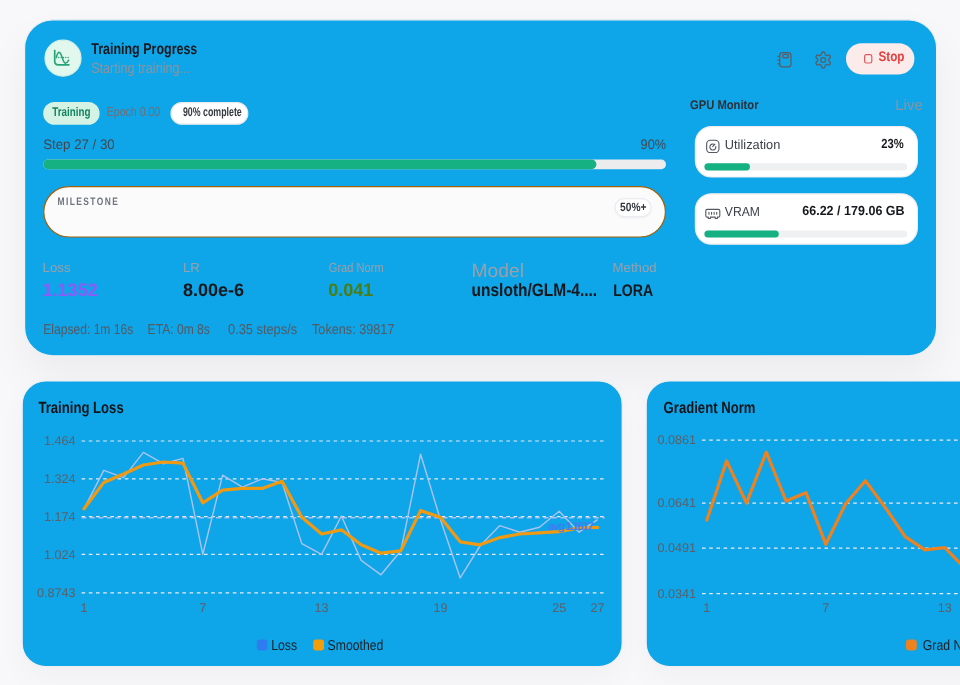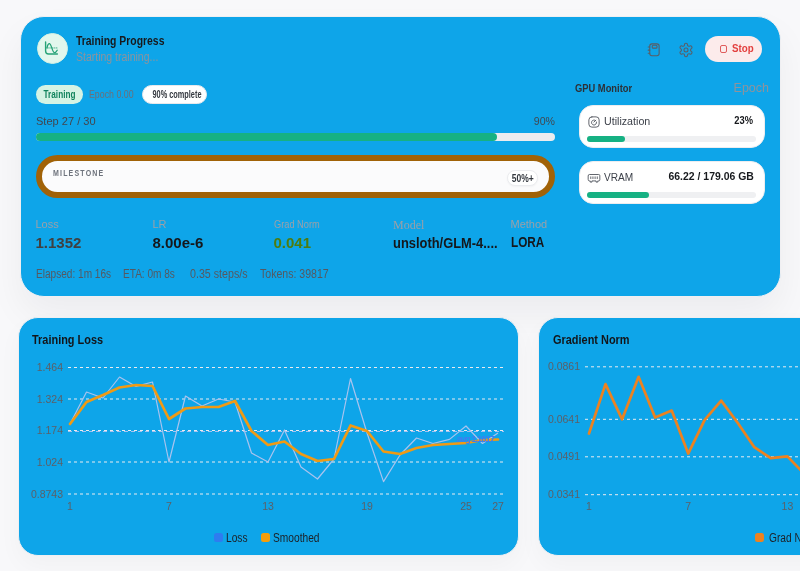--- a/index.html
+++ b/index.html
@@ -51,45 +51,45 @@
 <div class="abs" style="left:142px; top:84.5px; width:65px; height:19px; border-radius:9.5px; background:#fff; border:1px solid #e8e9ec;">
   <div class="sxc" style="position:absolute; left:0; top:2.8px; width:63px; text-align:center; font-size:10.5px; font-weight:bold; color:#34383f; transform:scaleX(0.70);">90% complete</div>
 </div>
 
 <div class="abs sxl" style="left:35.5px; top:114.5px; font-size:11.5px; color:#42474f; transform:scaleX(0.96);">Step 27 / 30</div>
 <div class="abs sxr" style="left:455px; top:114.5px; width:100px; text-align:right; font-size:11.5px; color:#42474f; transform:scaleX(0.92);">90%</div>
 <div class="abs" style="left:36px; top:133px; width:519px; height:8px; border-radius:4px; background:#ececef;">
   <div style="width:461px; height:8px; border-radius:4px; background:#16b183;"></div>
 </div>
 
-<div class="abs" style="left:36px; top:154.5px; width:519px; height:43px; border-radius:21.5px; background:#fbfbfc; border:6px solid #a16207;">
+<div class="abs" style="left:36px; top:154.5px; width:519px; height:43px; border-radius:21.5px; background:#fbfbfc; border:1px solid #a16207;">
   <div class="sxl" style="position:absolute; left:10.5px; top:7.5px; font-size:9px; font-weight:bold; letter-spacing:1.5px; color:#6e737c; transform:scaleX(0.78);">MILESTONE</div>
   <div style="position:absolute; right:11px; top:9px; width:31.5px; height:16.5px; border-radius:8px; background:#fff; border:1px solid #ebecef; box-shadow:0 1px 2px rgba(0,0,0,.04);">
     <div class="sxc" style="position:absolute; left:0; top:2.2px; width:29.5px; text-align:center; font-size:10px; font-weight:bold; color:#34383f; transform:scaleX(0.85);">50%+</div>
   </div>
 </div>
 
 <div class="abs sxl" style="left:35.5px; top:217.5px; font-size:11px; color:#9ba0a8;">Loss</div>
-<div class="abs sxl" style="left:35.5px; top:233.5px; font-size:15px; font-weight:bold; color:#404040;">1.1352</div>
+<div class="abs sxl" style="left:35.5px; top:233.5px; font-size:15px; font-weight:bold; color:#8b5cf6;">1.1352</div>
 <div class="abs sxl" style="left:152.5px; top:217.5px; font-size:11px; color:#9ba0a8;">LR</div>
 <div class="abs sxl" style="left:152.5px; top:233.5px; font-size:15px; font-weight:bold; color:#15171b;">8.00e-6</div>
 <div class="abs sxl" style="left:273.5px; top:217.5px; font-size:11px; color:#9ba0a8; transform:scaleX(0.84);">Grad Norm</div>
 <div class="abs sxl" style="left:273.5px; top:233.5px; font-size:15px; font-weight:bold; color:#4d7c0f;">0.041</div>
-<div class="abs sxl" style="left:393px; top:217.5px; font-size:12px; color:#9ba0a8;font-family:Liberation Serif, serif;">Model</div>
+<div class="abs sxl" style="left:393px; top:217.5px; font-size:16px; color:#9ba0a8;">Model</div>
 <div class="abs sxl" style="left:393px; top:233.5px; font-size:15px; font-weight:bold; color:#15171b; transform:scaleX(0.86);">unsloth/GLM-4....</div>
 <div class="abs sxl" style="left:510.5px; top:217.5px; font-size:11px; color:#9ba0a8;">Method</div>
 <div class="abs sxl" style="left:510.5px; top:233.5px; font-size:14px; font-weight:bold; color:#15171b; transform:scaleX(0.84);">LORA</div>
 
 <div class="abs sxl" style="left:35.5px; top:266.5px; font-size:12px; color:#555961; transform:scaleX(0.84);">Elapsed: 1m 16s</div>
 <div class="abs sxl" style="left:123px; top:266.5px; font-size:12px; color:#555961; transform:scaleX(0.84);">ETA: 0m 8s</div>
 <div class="abs sxl" style="left:190px; top:266.5px; font-size:12px; color:#555961; transform:scaleX(0.89);">0.35 steps/s</div>
 <div class="abs sxl" style="left:260px; top:266.5px; font-size:12px; color:#555961; transform:scaleX(0.88);">Tokens: 39817</div>
 
 <div class="abs sxl" style="left:575px; top:81.5px; font-size:10.5px; font-weight:bold; color:#2d3036; transform:scaleX(0.89);">GPU Monitor</div>
-<div class="abs sxr" style="left:669px; top:81px; width:100px; text-align:right; font-size:12.5px; color:#8f939b;">Epoch</div>
+<div class="abs sxr" style="left:669px; top:81px; width:100px; text-align:right; font-size:12.5px; color:#8f939b;">Live</div>
 
 <div class="abs" style="left:579px; top:104.5px; width:186px; height:43.5px; border-radius:14px; background:#fff; border:1px solid #ededf0;">
   <svg style="position:absolute; left:6.5px; top:9px;" width="14" height="14" viewBox="0 0 24 24" fill="none" stroke="#565a62" stroke-width="1.6" stroke-linecap="round">
     <rect x="3.2" y="3.2" width="17.6" height="17.6" rx="5.2"></rect>
     <path d="M14.6 9.4 A4.3 4.3 0 1 0 16.3 12.1"></path>
     <path d="M11.8 12.2 L15 8.9"></path>
   </svg>
   <div class="sxl" style="position:absolute; left:23.5px; top:9px; font-size:11px; color:#3c4049; transform:scaleX(0.97);">Utilization</div>
   <div class="sxr" style="position:absolute; right:10.5px; top:8px; font-size:11px; font-weight:bold; color:#17191d; transform:scaleX(0.85);">23%</div>
   <div style="position:absolute; left:6.5px; top:30.5px; width:169px; height:5.5px; border-radius:3px; background:#eff0f2;">

